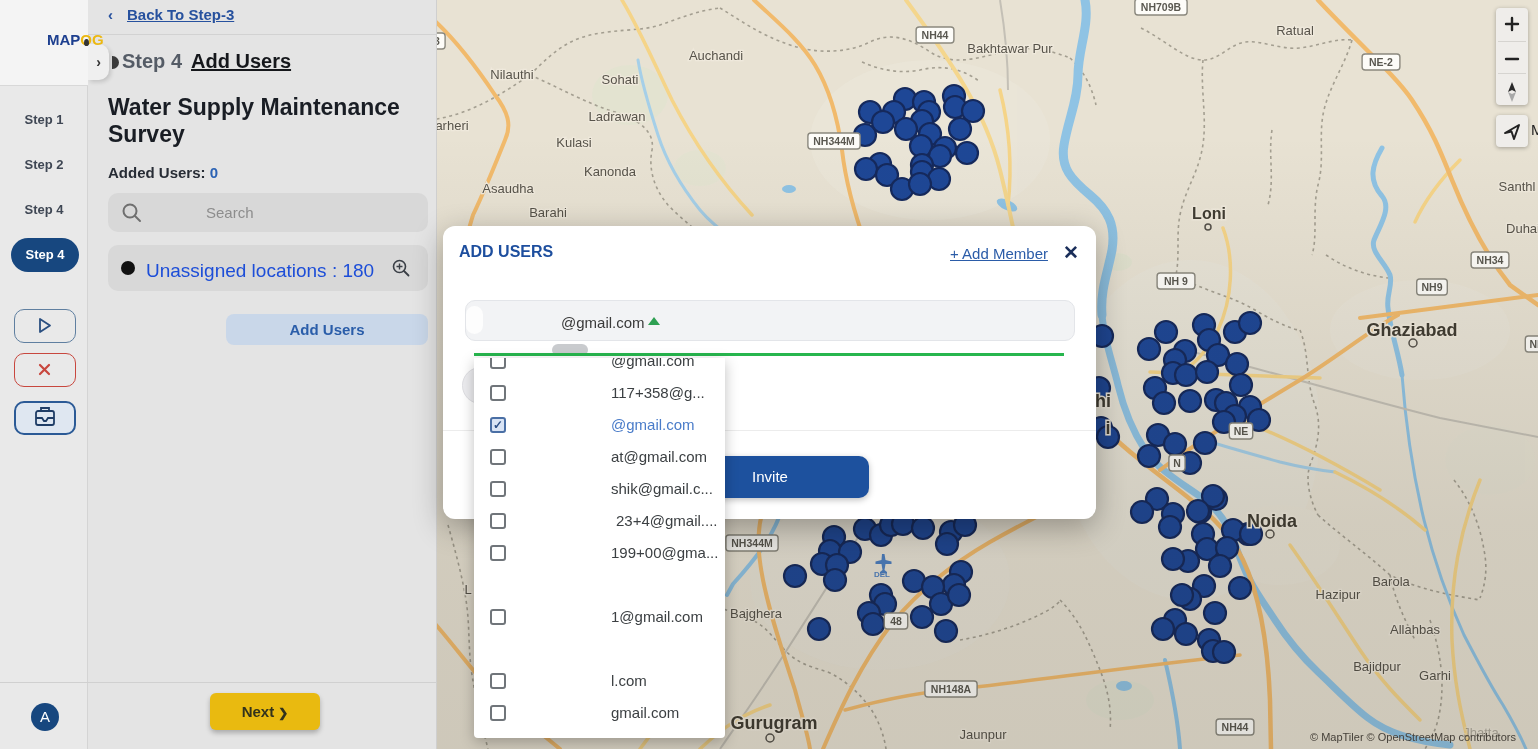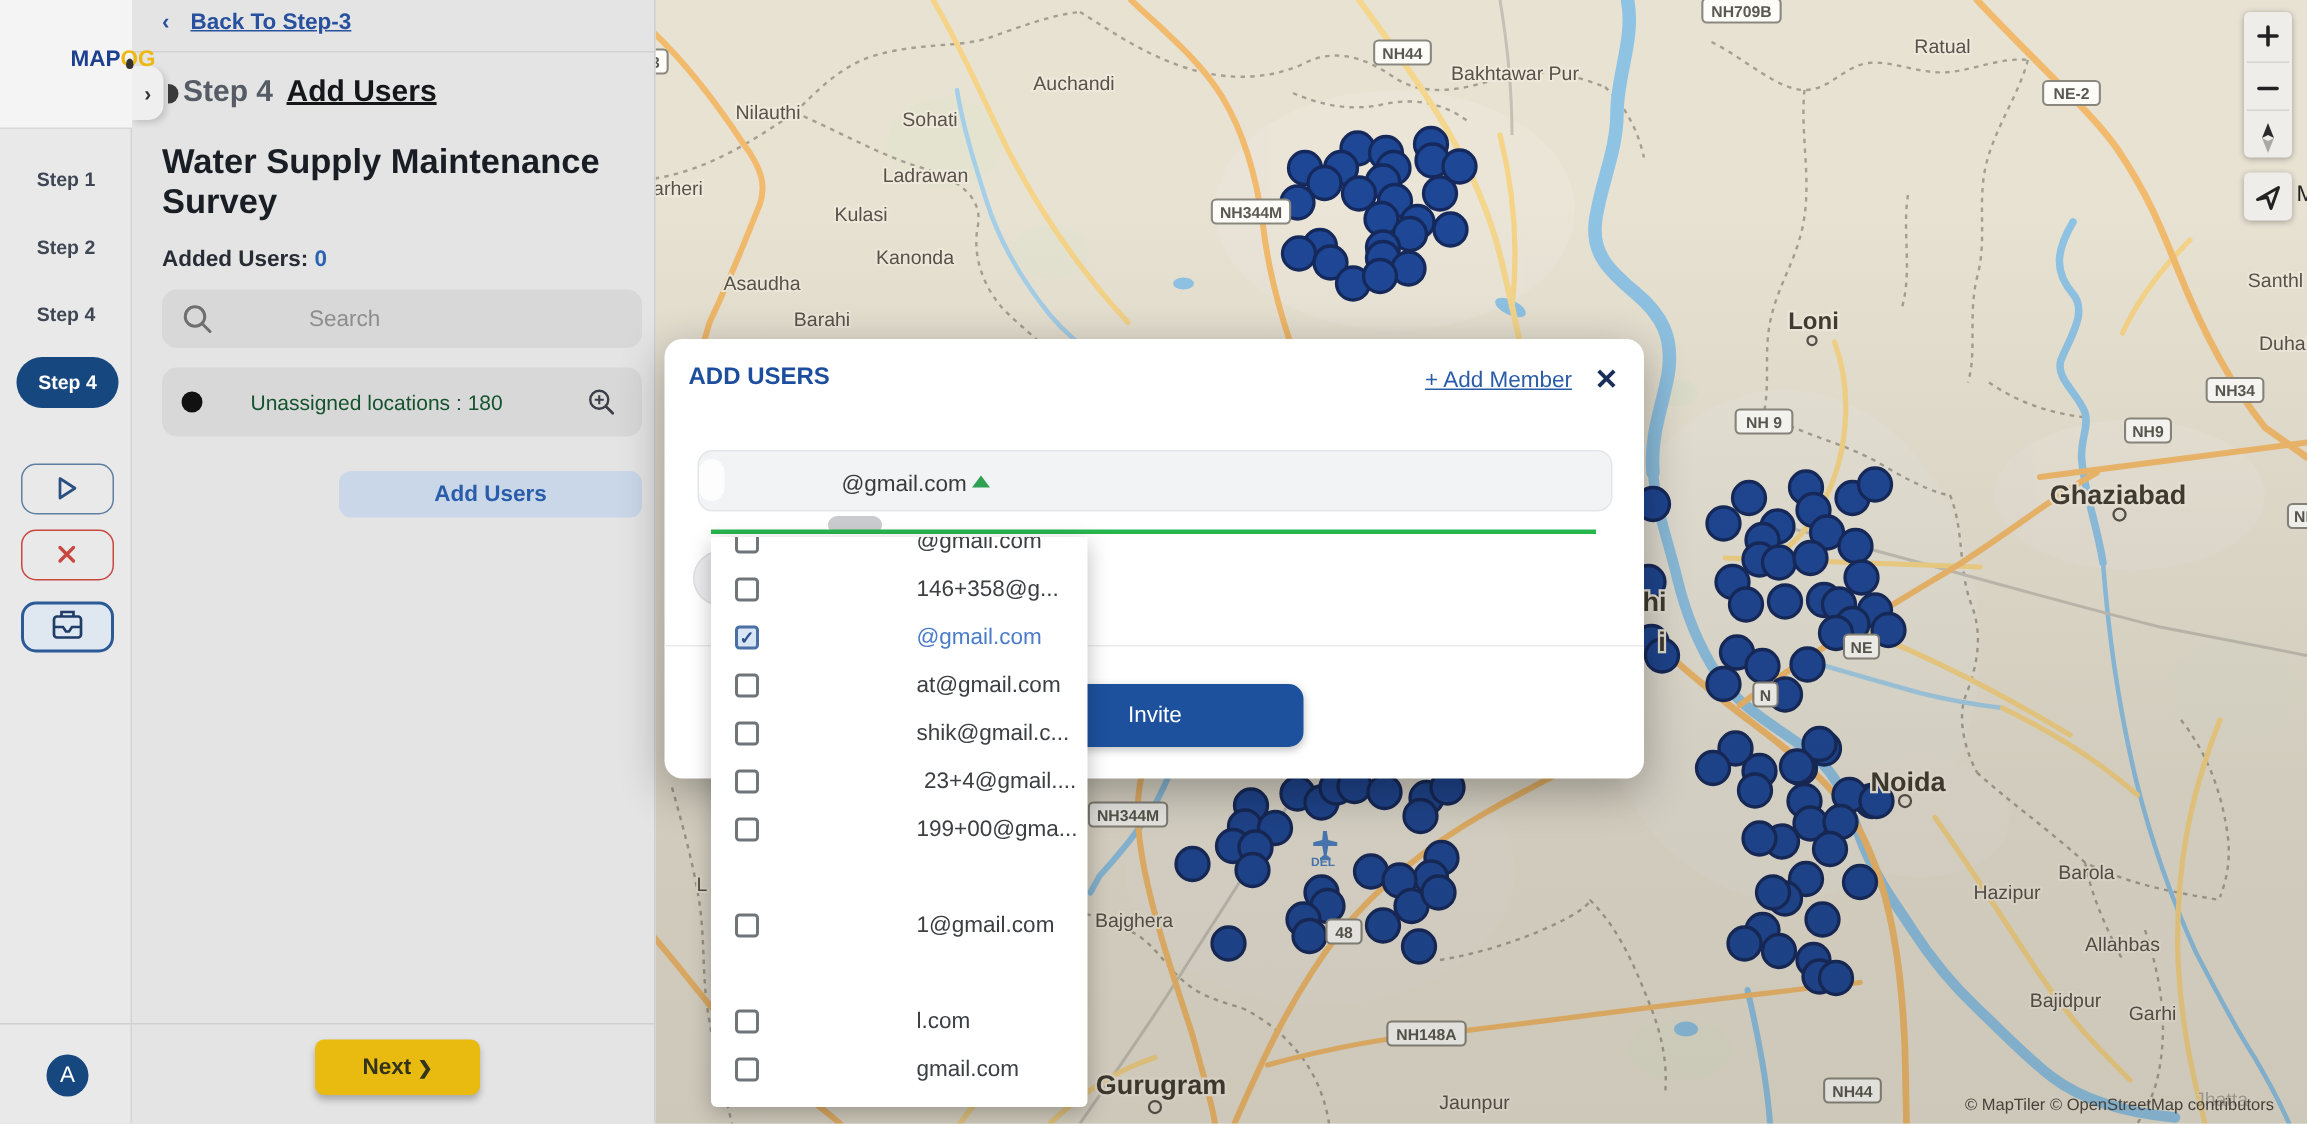--- a/index.html
+++ b/index.html
@@ -28,21 +28,21 @@
 #bullet { position:absolute; left:24px; top:56px; width:7px; height:13px; background:#3a3a3a; border-radius:0 7px 7px 0; }
 #steph { position:absolute; left:34px; top:50px; font-size:20px; font-weight:bold; color:#555c66; }
 #steph .au { color:#15171b; text-decoration:underline; margin-left:9px; }
 #title { position:absolute; left:20px; top:94px; width:300px; font-size:23px; font-weight:bold; color:#191d24; line-height:27px; }
 #addedu { position:absolute; left:20px; top:164px; font-size:15px; font-weight:bold; color:#272c35; }
 #addedu span { color:#2b62b4; }
 #searchbox { position:absolute; left:20px; top:193px; width:320px; height:39px; background:#d8d8d8; border-radius:10px; }
 #searchbox .ph { position:absolute; left:66px; top:11px; font-size:15px; color:#8d8d8d;margin-left:32px; }
 #unassigned { position:absolute; left:20px; top:245px; width:320px; height:46px; background:#d8d8d8; border-radius:10px; }
 #unassigned .dot { position:absolute; left:13px; top:16px; width:14px; height:14px; background:#111; border-radius:50%; }
-#unassigned .t { position:absolute; left:38px; top:15px; font-size:14px; color:#14532d; font-weight:500;margin-left:21px; }
+#unassigned .t { position:absolute; left:38px; top:15px; font-size:19px; color:#1d4ed8; font-weight:500; }
 #addusersbtn { position:absolute; left:138px; top:314px; width:202px; height:31px; background:#c9d7e9; border-radius:8px; color:#2a5da9; font-size:15px; font-weight:bold; text-align:center; line-height:31px; }
 #botdiv { position:absolute; left:0; top:682px; width:437px; height:1px; background:#d0d0d0; z-index:31; }
 #nextbtn { position:absolute; left:122px; top:693px; width:110px; height:37px; background:#e9ba10; border-radius:6px; color:#33331c; font-size:15px; font-weight:bold; text-align:center; line-height:37px; box-shadow:0 3px 5px rgba(0,0,0,0.25); }
 
 #map { position:absolute; left:437px; top:0; width:1101px; height:749px; background:#e8e2d3; z-index:1; }
 #dimmer { position:absolute; left:437px; top:0; width:1101px; height:749px; z-index:2; background:linear-gradient(rgba(35,30,20,0) 18%, rgba(35,30,20,0.05) 40%, rgba(30,25,15,0.11) 70%, rgba(30,25,15,0.13) 100%); pointer-events:none; }
 
 .ctl { position:absolute; background:#efedea; box-shadow:0 1px 4px rgba(0,0,0,0.3); border-radius:4px; z-index:3; }
 #ctl1 { left:1496px; top:8px; width:32px; height:97px; }
 #ctl1 .sep { position:absolute; left:2px; width:28px; height:1px; background:#d6d4d0; }
@@ -476,21 +476,21 @@
   <div id="invite">Invite</div>
 </div>
 
 <div id="dropdown">
     <div class="drow" style="top:-13px">
       <div class="cb"></div>
       <div class="dtxt">@gmail.com</div>
     </div>
 <div class="drow" style="top:19px">
       <div class="cb"></div>
-      <div class="dtxt">146+358@g...</div>
+      <div class="dtxt">117+358@g...</div>
     </div>
 <div class="drow" style="top:51px">
       <div class="cbk">✓</div>
       <div class="dtxt blue">@gmail.com</div>
     </div>
 <div class="drow" style="top:115px">
       <div class="cb"></div>
       <div class="dtxt">shik@gmail.c...</div>
     </div>
 <div class="drow" style="top:83px">

